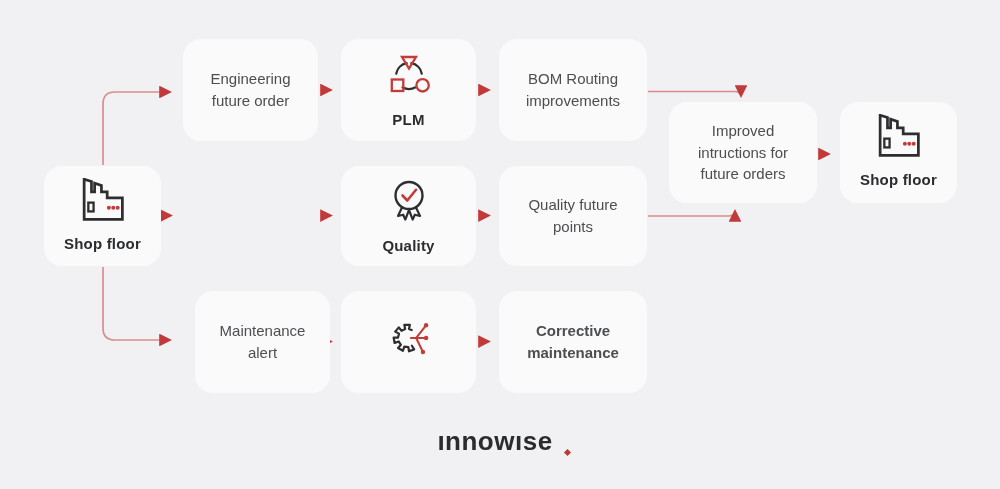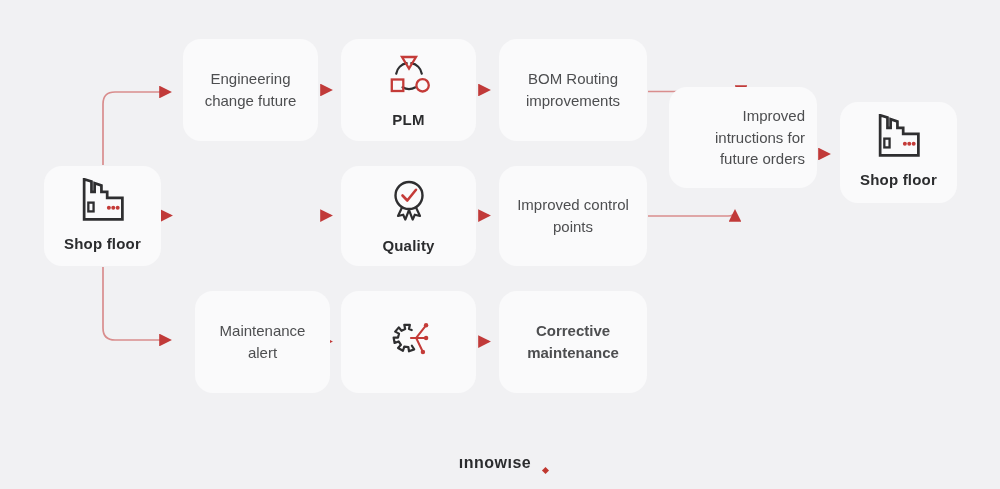--- a/index.html
+++ b/index.html
@@ -15,25 +15,25 @@
   .pos-shop-left   {left:44px; top:166px;width:117px;height:100px;}
   .pos-eng         {left:183px;top:39px; width:135px;height:102px;}
   .pos-qalert      {left:183px;top:166px;width:135px;height:100px;}
   .pos-malert      {left:195px;top:291px;width:135px;height:102px;}
   .pos-plm         {left:341px;top:39px; width:135px;height:102px;}
   .pos-quality     {left:341px;top:166px;width:135px;height:100px;text-align:center;}
   .pos-maint       {left:341px;top:291px;width:135px;height:102px;}
   .pos-bom         {left:499px;top:39px; width:148px;height:102px;align-items:flex-end;}
   .pos-qcp         {left:499px;top:166px;width:148px;height:100px;}
   .pos-corrective  {left:499px;top:291px;width:148px;height:102px;font-weight:bold;}
-  .pos-improved    {left:669px;top:87px;width:148px;height:101px;text-align:right;}
+  .pos-improved    {left:669px;top:102px;width:148px;height:101px;}
   .pos-shop-right  {left:840px;top:102px;width:117px;height:101px;}
   
   .brand{position:absolute;left:0;right:0;top:426px;text-align:center;}
-  .brand .word{position:relative;display:inline-block;font-size:16px;font-weight:700;color:#2b2c2e;letter-spacing:.5px;margin-top:28px;}
+  .brand .word{position:relative;display:inline-block;font-size:26px;font-weight:700;color:#2b2c2e;letter-spacing:.5px;}
   .brand .dot{position:absolute;right:-7px;top:0px;width:5px;height:5px;background:#c0372f;transform:rotate(45deg);display:inline-block;}
 </style>
 </head>
 <body>
 
 <div class="canvas">
 
   <svg class="arrows" viewBox="0 0 1000 489">
     <defs>
       <marker id="ah" viewBox="0 0 10 10" refX="8.5" refY="5" markerWidth="7.5" markerHeight="7.5" orient="auto">
@@ -63,21 +63,21 @@
         <rect x="6" y="23.5" width="5" height="8.4" stroke="#2e2e30" stroke-width="2.2"></rect>
         <circle cx="25.6" cy="28.3" r="1.9" fill="#c43b38"></circle>
         <circle cx="29.8" cy="28.3" r="1.9" fill="#c43b38"></circle>
         <circle cx="34" cy="28.3" r="1.9" fill="#c43b38"></circle>
       </svg>
     </span>
     <span class="label strong">Shop floor</span>
   </div>
 
   <div class="card pos-eng">
-    <span class="label">Engineering change future</span>
+    <span class="label">Engineering future order</span>
   </div>
   <div class="card pos-malert">
     <span class="label">Maintenance alert</span>
   </div>
 
   <div class="card pos-plm">
     <span class="icon">
       <svg width="48" height="48" viewBox="0 0 48 48" fill="none">
         <g stroke="#2e2e30" stroke-width="2.2" stroke-linecap="round">
           <path d="M21.7 13.2 A13 13 0 0 0 11.2 23.7"></path>
@@ -121,21 +121,21 @@
           <circle cx="39.5" cy="40.6" r="2.3"></circle>
         </g>
       </svg>
     </span>
   </div>
 
   <div class="card pos-bom">
     <span class="label">BOM Routing improvements</span>
   </div>
   <div class="card pos-qcp">
-    <span class="label">Improved control points</span>
+    <span class="label">Quality future points</span>
   </div>
   <div class="card pos-corrective">
     <span class="label">Corrective maintenance</span>
   </div>
 
   <div class="card pos-improved">
     <span class="label">Improved intructions for future orders</span>
   </div>
 
   <div class="card pos-shop-right">

